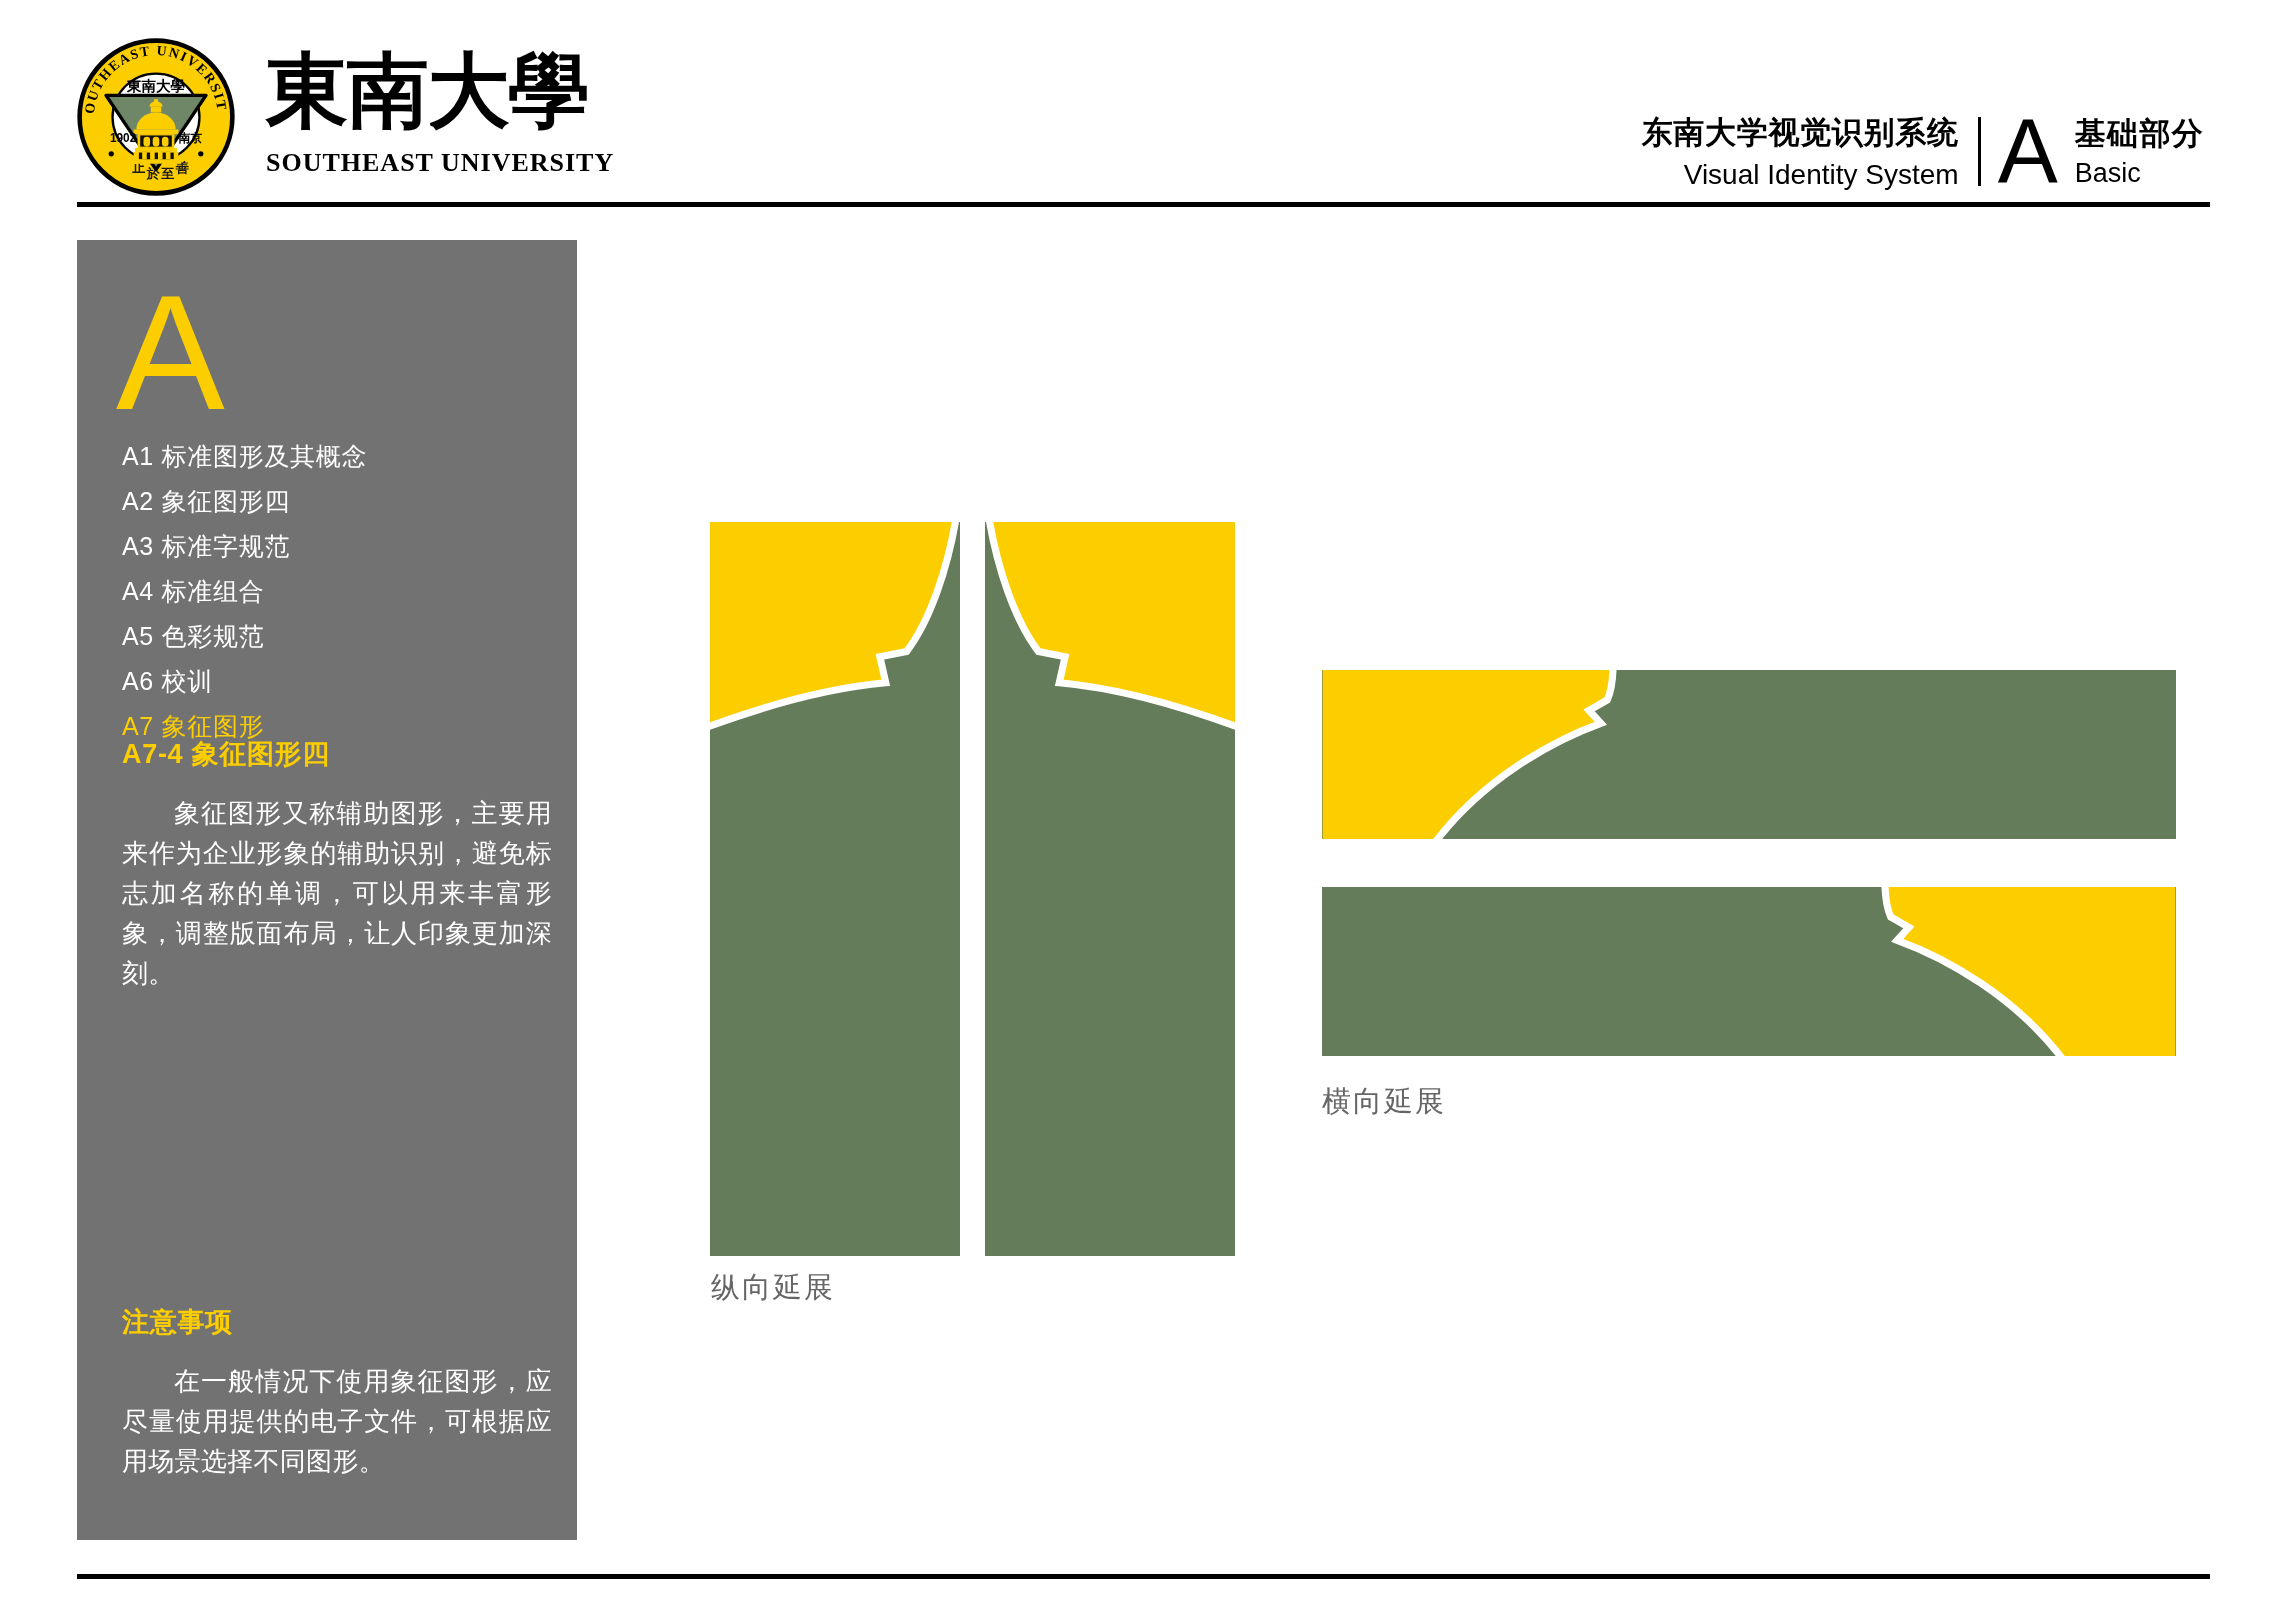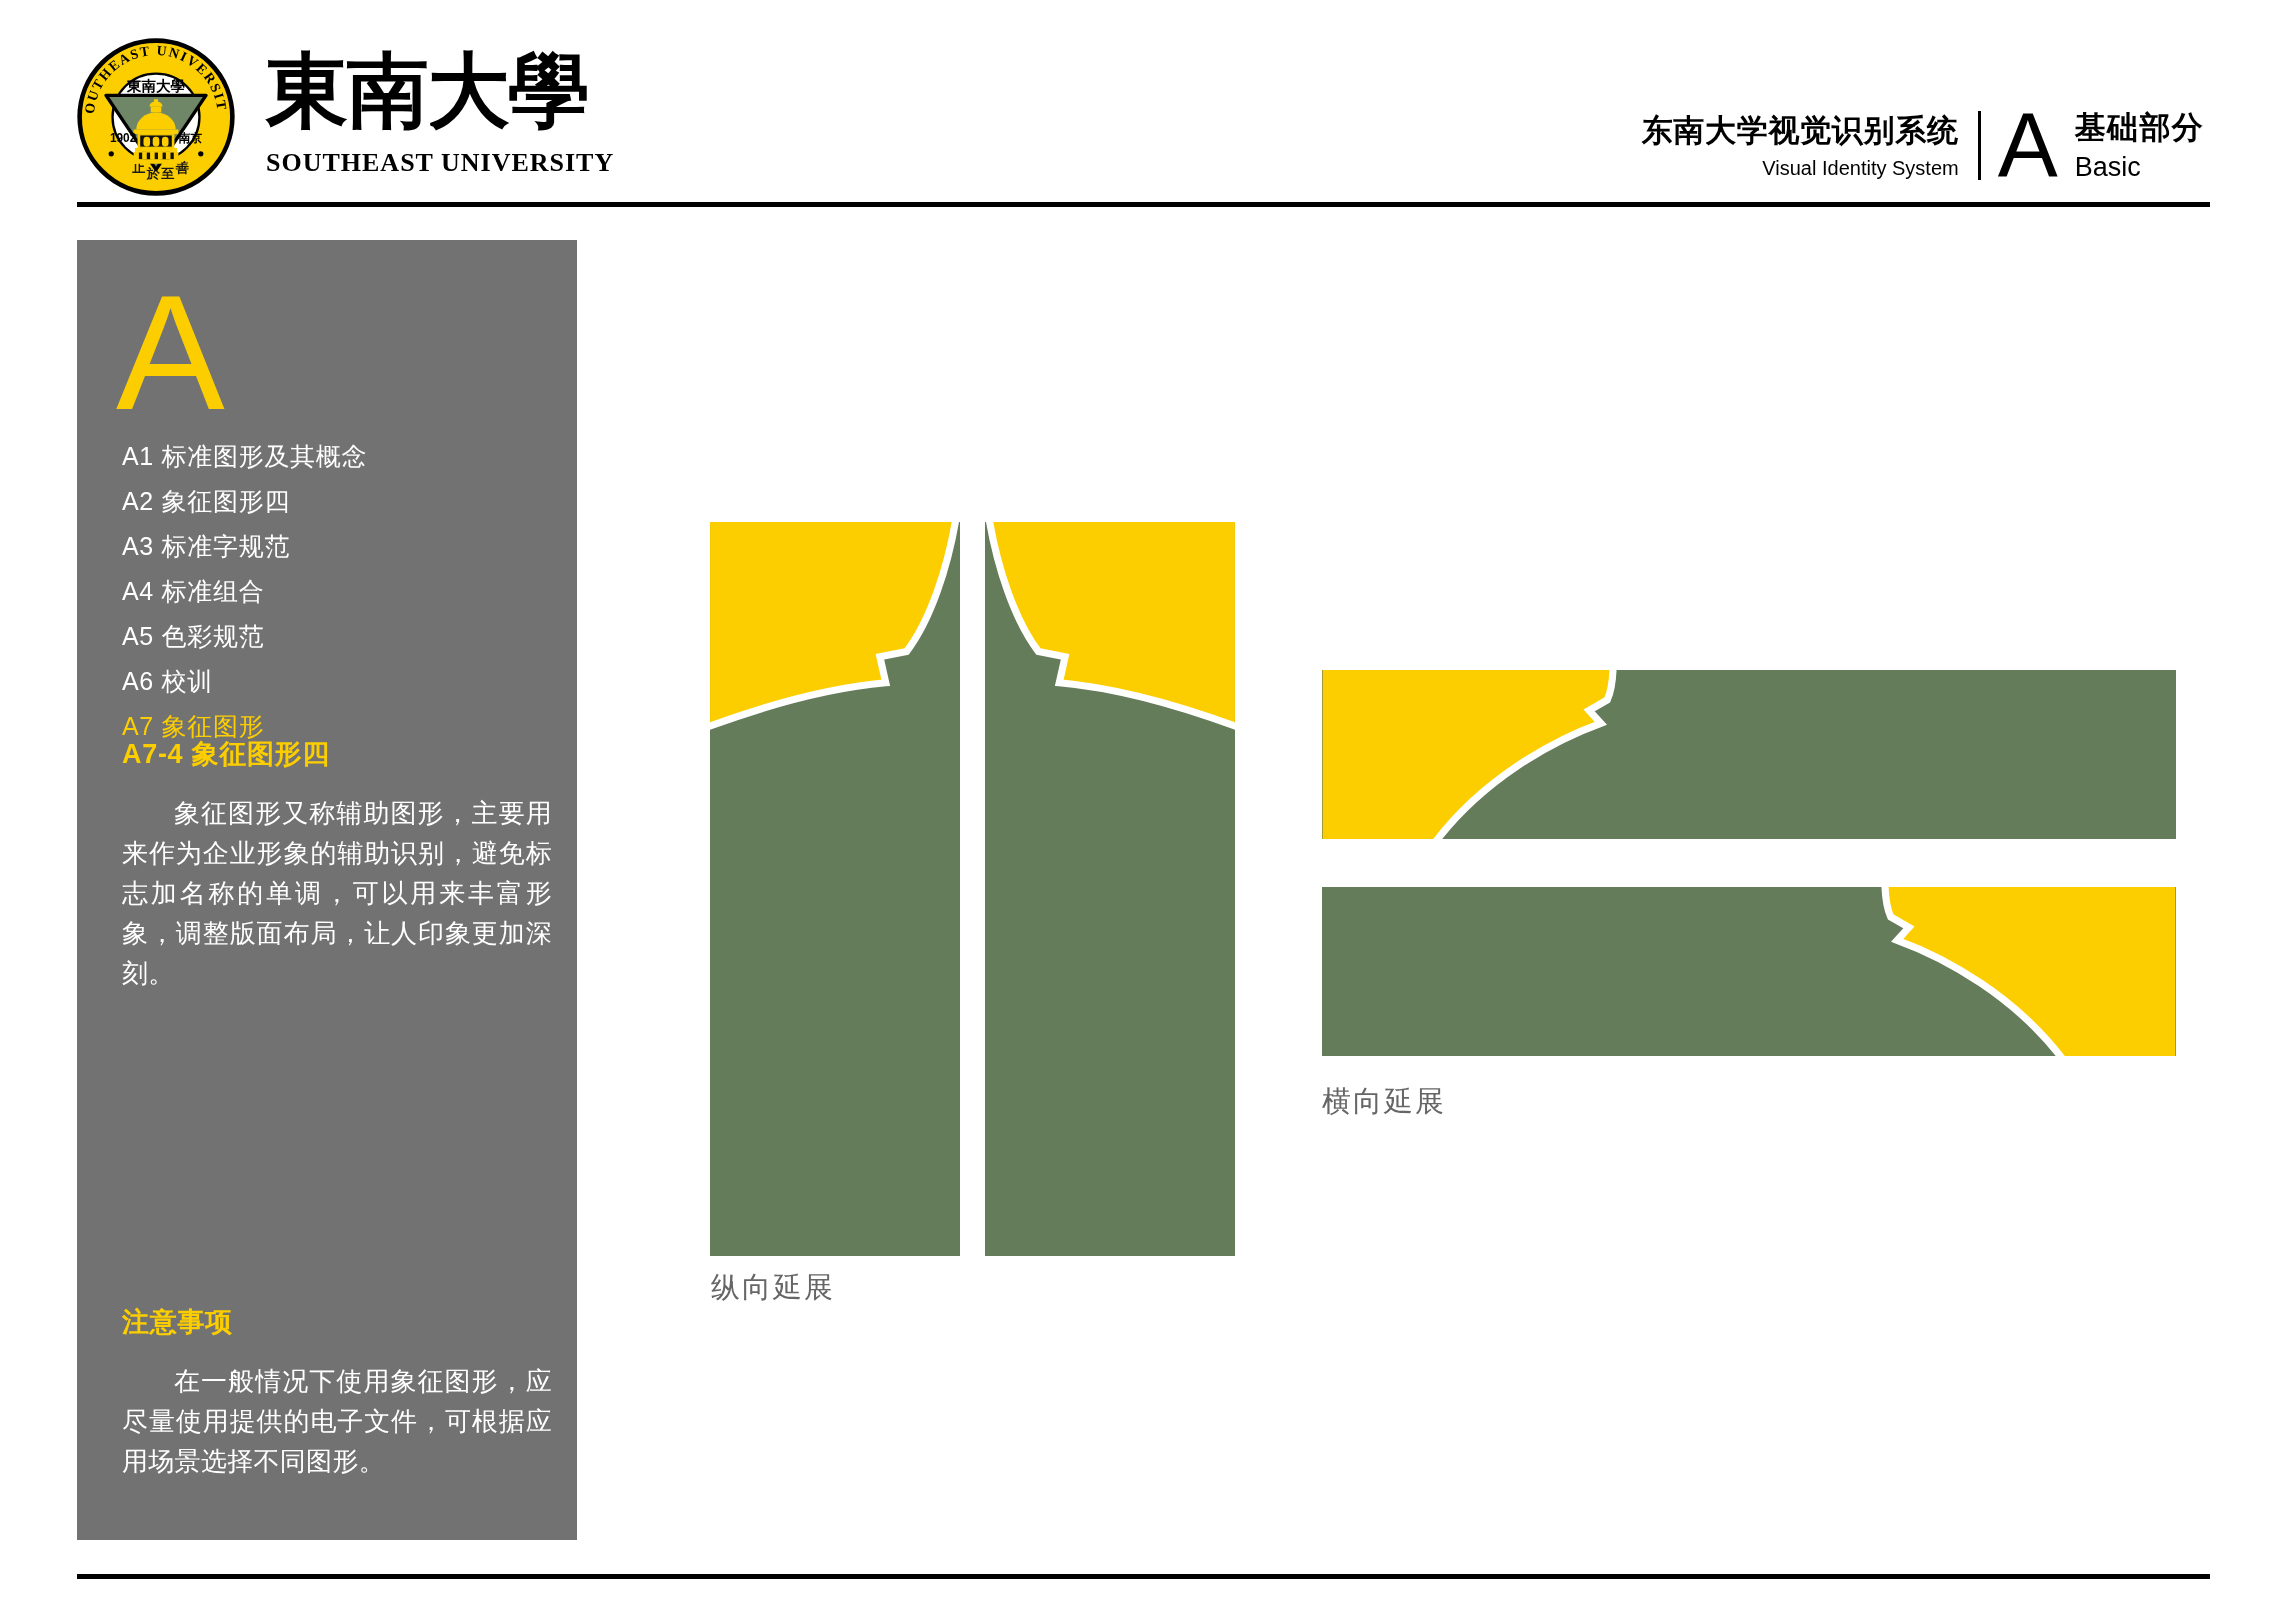--- a/index.html
+++ b/index.html
@@ -4,24 +4,24 @@
 <style>
   html,body{margin:0;padding:0;}
   body{font-family:"Liberation Sans", sans-serif; background:#ffffff;}
   #page{position:relative;width:2284px;height:1616px;background:#ffffff;overflow:hidden;}
 
   
   .seal{position:absolute;left:77px;top:38px;width:158px;height:158px;}
   .brand{position:absolute;left:266px;top:34px;}
   .brand-cn{font-size:82px;font-weight:700;letter-spacing:-1.3px;color:#000;line-height:1.38;}
   .brand-en{font-family:"Liberation Serif", serif;font-size:26px;font-weight:700;letter-spacing:1px;color:#000;margin-top:1.3px;}
-  .header-right{position:absolute;right:80px;top:104px;display:flex;align-items:center;}
+  .header-right{position:absolute;right:80px;top:110px;display:flex;align-items:center;}
   .vis-block{text-align:right;color:#000;}
   .vis-cn{font-size:31px;font-weight:700;letter-spacing:0.7px;}
-  .vis-en{font-size:20px;margin-top:5.2px;}
+  .vis-en{font-size:28px;margin-top:5.2px;}
   .vdiv{width:2.6px;height:69px;background:#000;margin-left:19.5px;margin-right:17px;}
   .letterA{font-size:90px;line-height:0.92;font-weight:400;color:#000;}
   .basic-block{margin-left:17px;color:#000;}
   .basic-cn{font-size:31px;font-weight:700;letter-spacing:1.3px;}
   .basic-en{font-size:27px;margin-top:3px;}
   .rule{position:absolute;left:77px;width:2133px;height:4.6px;background:#000;}
   #header-rule{top:202px;}
   #footer-rule{top:1574px;}
 
   

